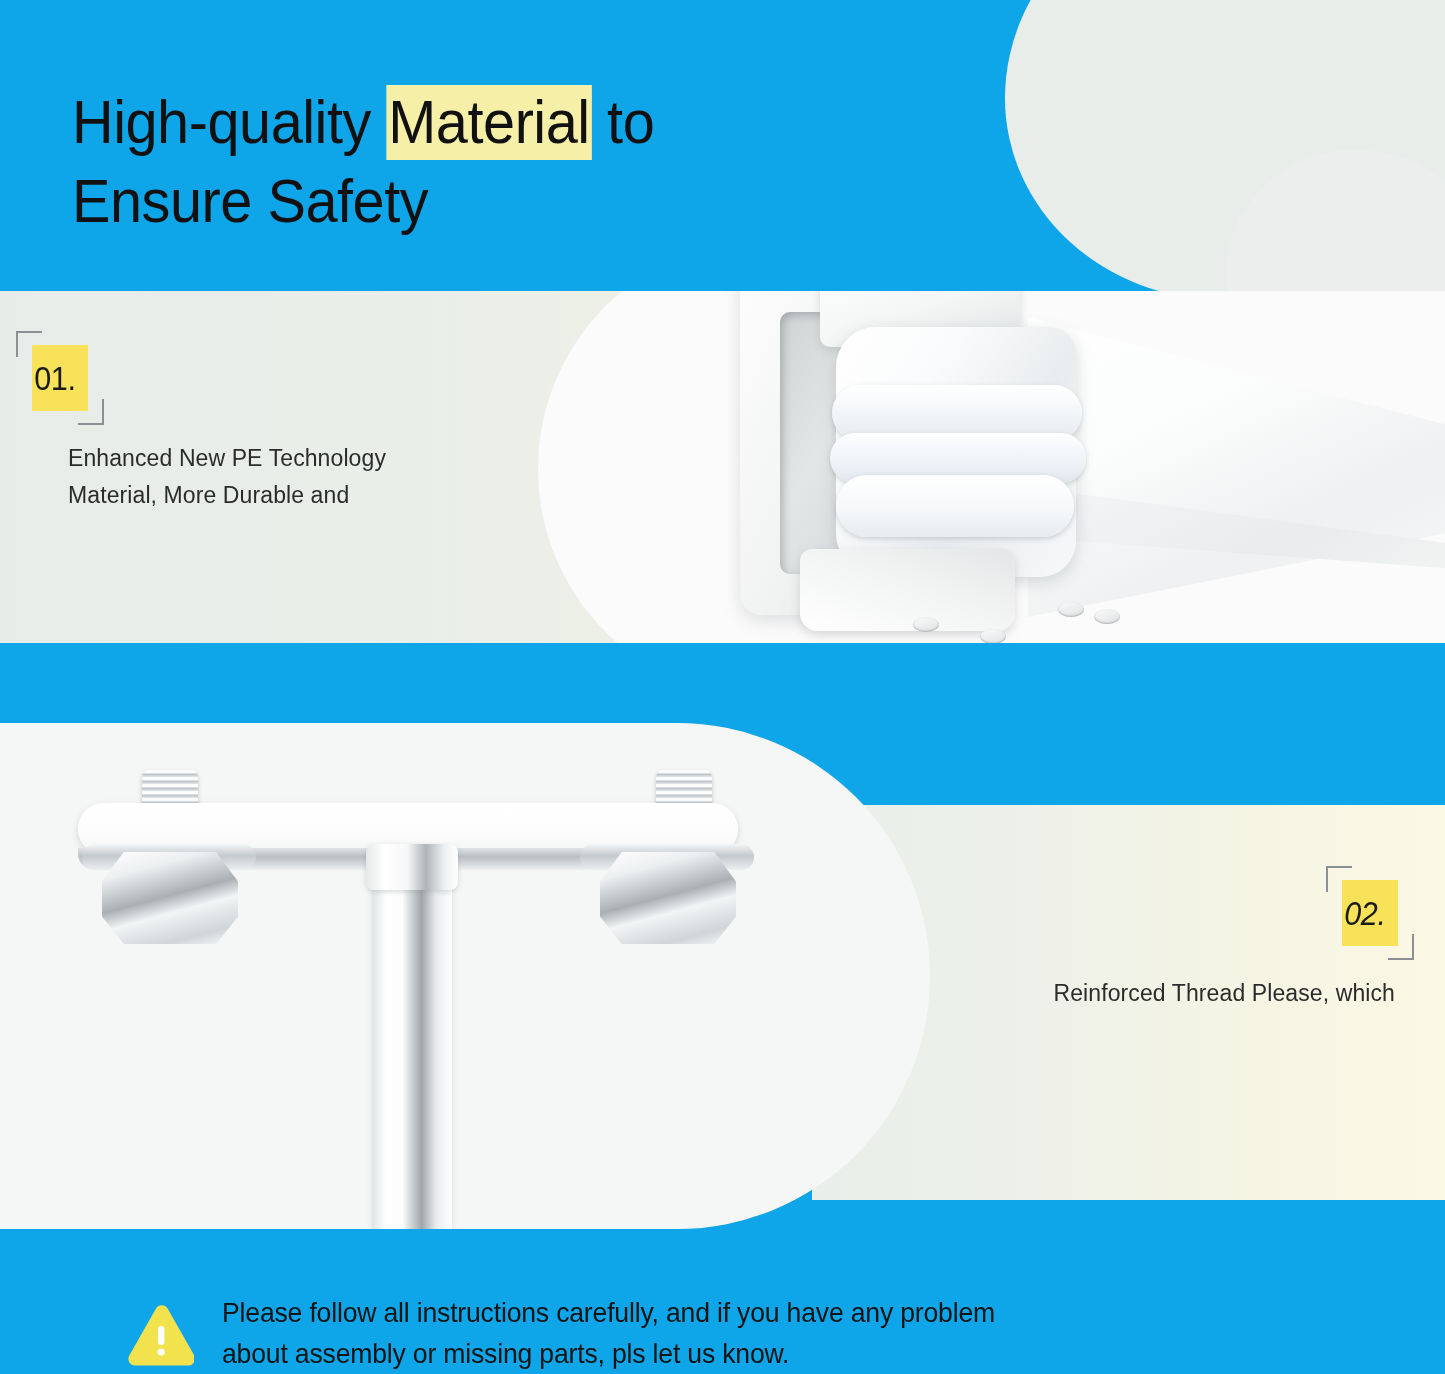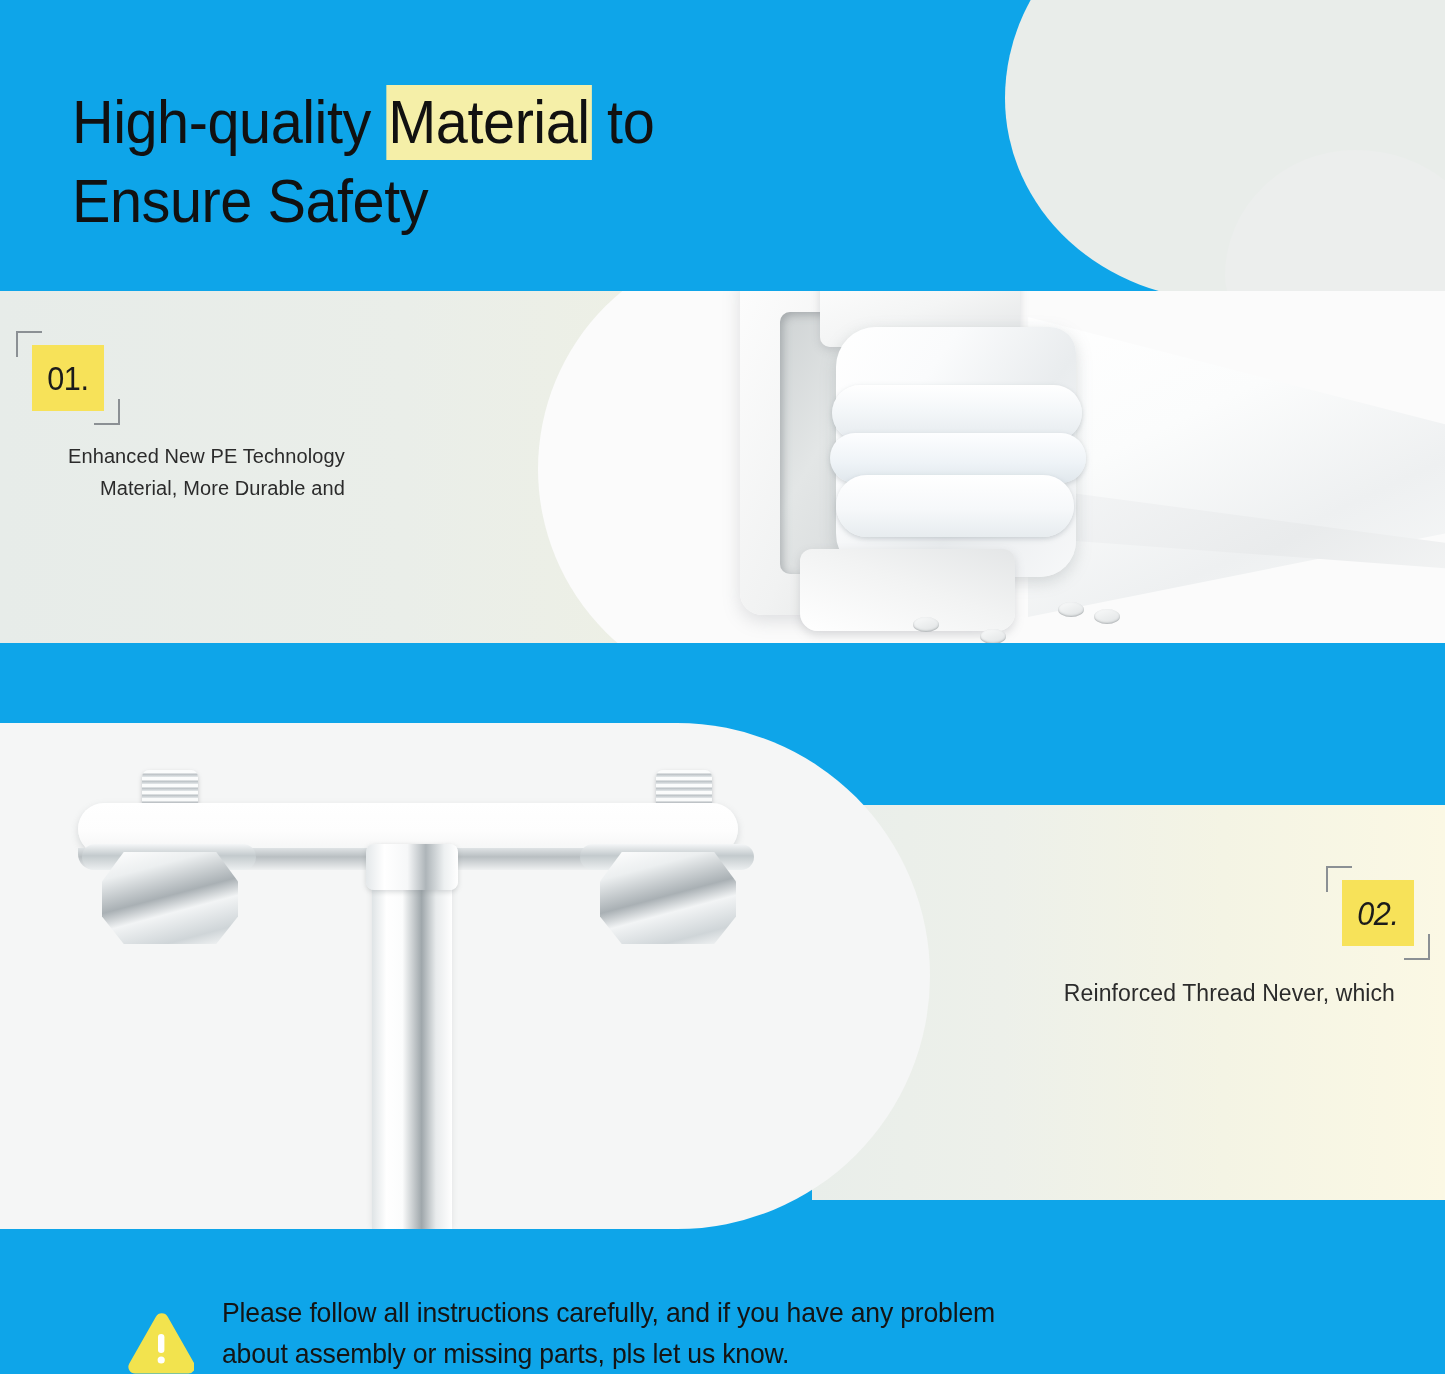--- a/index.html
+++ b/index.html
@@ -113,41 +113,40 @@
     box-shadow:inset 0 -1px 2px rgba(120,126,130,.5);
   }
   .clamp .s1 { left:185px; top:360px; }
   .clamp .s2 { left:252px; top:372px; }
   .clamp .s3 { left:330px; top:345px; }
   .clamp .s4 { left:366px; top:352px; }
 
   
   .badge-wrap { position:absolute; z-index:6; }
   .badge {
-    position:relative; width:72px; height:66px;
+    position:relative; width:56px; height:66px;
     background:#f7e259;
-    display:flex; align-items:center; justify-content:center;
+    display:flex; align-items:center; 
   }
   .badge-num {
     font-size:34px; color:#1b1b1b; letter-spacing:-0.5px;
     transform:scaleX(0.9); font-weight:400;
   }
   .brk {
     position:absolute; width:26px; height:26px;
     border-color:#8b9094; border-style:solid;
   }
   .brk-tl { border-width:2px 0 0 2px; left:-16px; top:-14px; }
   .brk-br { border-width:0 2px 2px 0; right:-16px; bottom:-14px; }
 
   .p1-badge { left:32px; top:345px; }
   .p1-text {
     position:absolute; left:68px; top:440px; z-index:6;
-    font-size:20px; line-height:1.62; color:#2b2b2b;
+    font-size:23px; line-height:1.62; color:#2b2b2b;
     letter-spacing:0.1px;
-    text-align:right;
   }
 
   
   .panel2 {
     position:absolute; left:0; top:723px; width:1445px; height:506px;
     z-index:2;
   }
   .p2-photo {
     position:absolute; left:0; top:0; width:930px; height:506px;
     background:#f5f6f6;
@@ -210,21 +209,21 @@
   .p2-badge { left:1342px; top:880px;font-style:italic; }
   .p2-text {
     position:absolute; left:835px; top:975px; width:560px; z-index:6;
     font-size:23px; line-height:1.62; color:#2b2b2b; text-align:right;
     letter-spacing:0.1px;
   }
 
   
   .note {
     position:absolute; left:128px; top:1292px; z-index:6;
-    display:flex; align-items:flex-end; gap:28px;
+    display:flex; align-items:center; gap:28px;
   }
   .warn-icon { width:66px; height:62px; flex:0 0 auto; margin-top:6px; }
   .note-text {
     font-size:28px; line-height:1.48; color:#141414;
     letter-spacing:-0.2px; transform:scaleX(0.95); transform-origin:left top;
     white-space:nowrap;
   }
 </style>
 </head>
 <body>
@@ -296,21 +295,21 @@
 
   <div class="badge-wrap p2-badge">
     <div class="badge">
       <span class="badge-num">02.</span>
       <span class="brk brk-tl"></span>
       <span class="brk brk-br"></span>
     </div>
   </div>
 
   <div class="p2-text">
-    <div>Reinforced Thread Never, which</div>
+    <div>Reinforced Thread Please, which</div>
   </div>
 
   <div class="note">
     <svg class="warn-icon" viewBox="0 0 66 62">
       <path d="M29.2 4.4 L2.6 51.2 c-2.0 3.5 0.5 7.8 4.6 7.8 h53.2 c4.1 0 6.6-4.3 4.6-7.8 L38.4 4.4 c-2.0-3.5-7.2-3.5-9.2 0 z" fill="#f2e34e" stroke="#f2e34e" stroke-width="3" stroke-linejoin="round"></path>
       <rect x="30" y="21" width="6.4" height="19" rx="3.2" fill="#ffffff"></rect>
       <circle cx="33.2" cy="47" r="3.6" fill="#ffffff"></circle>
     </svg>
     <div class="note-text">
       <div>Please follow all instructions carefully, and if you have any problem</div>

